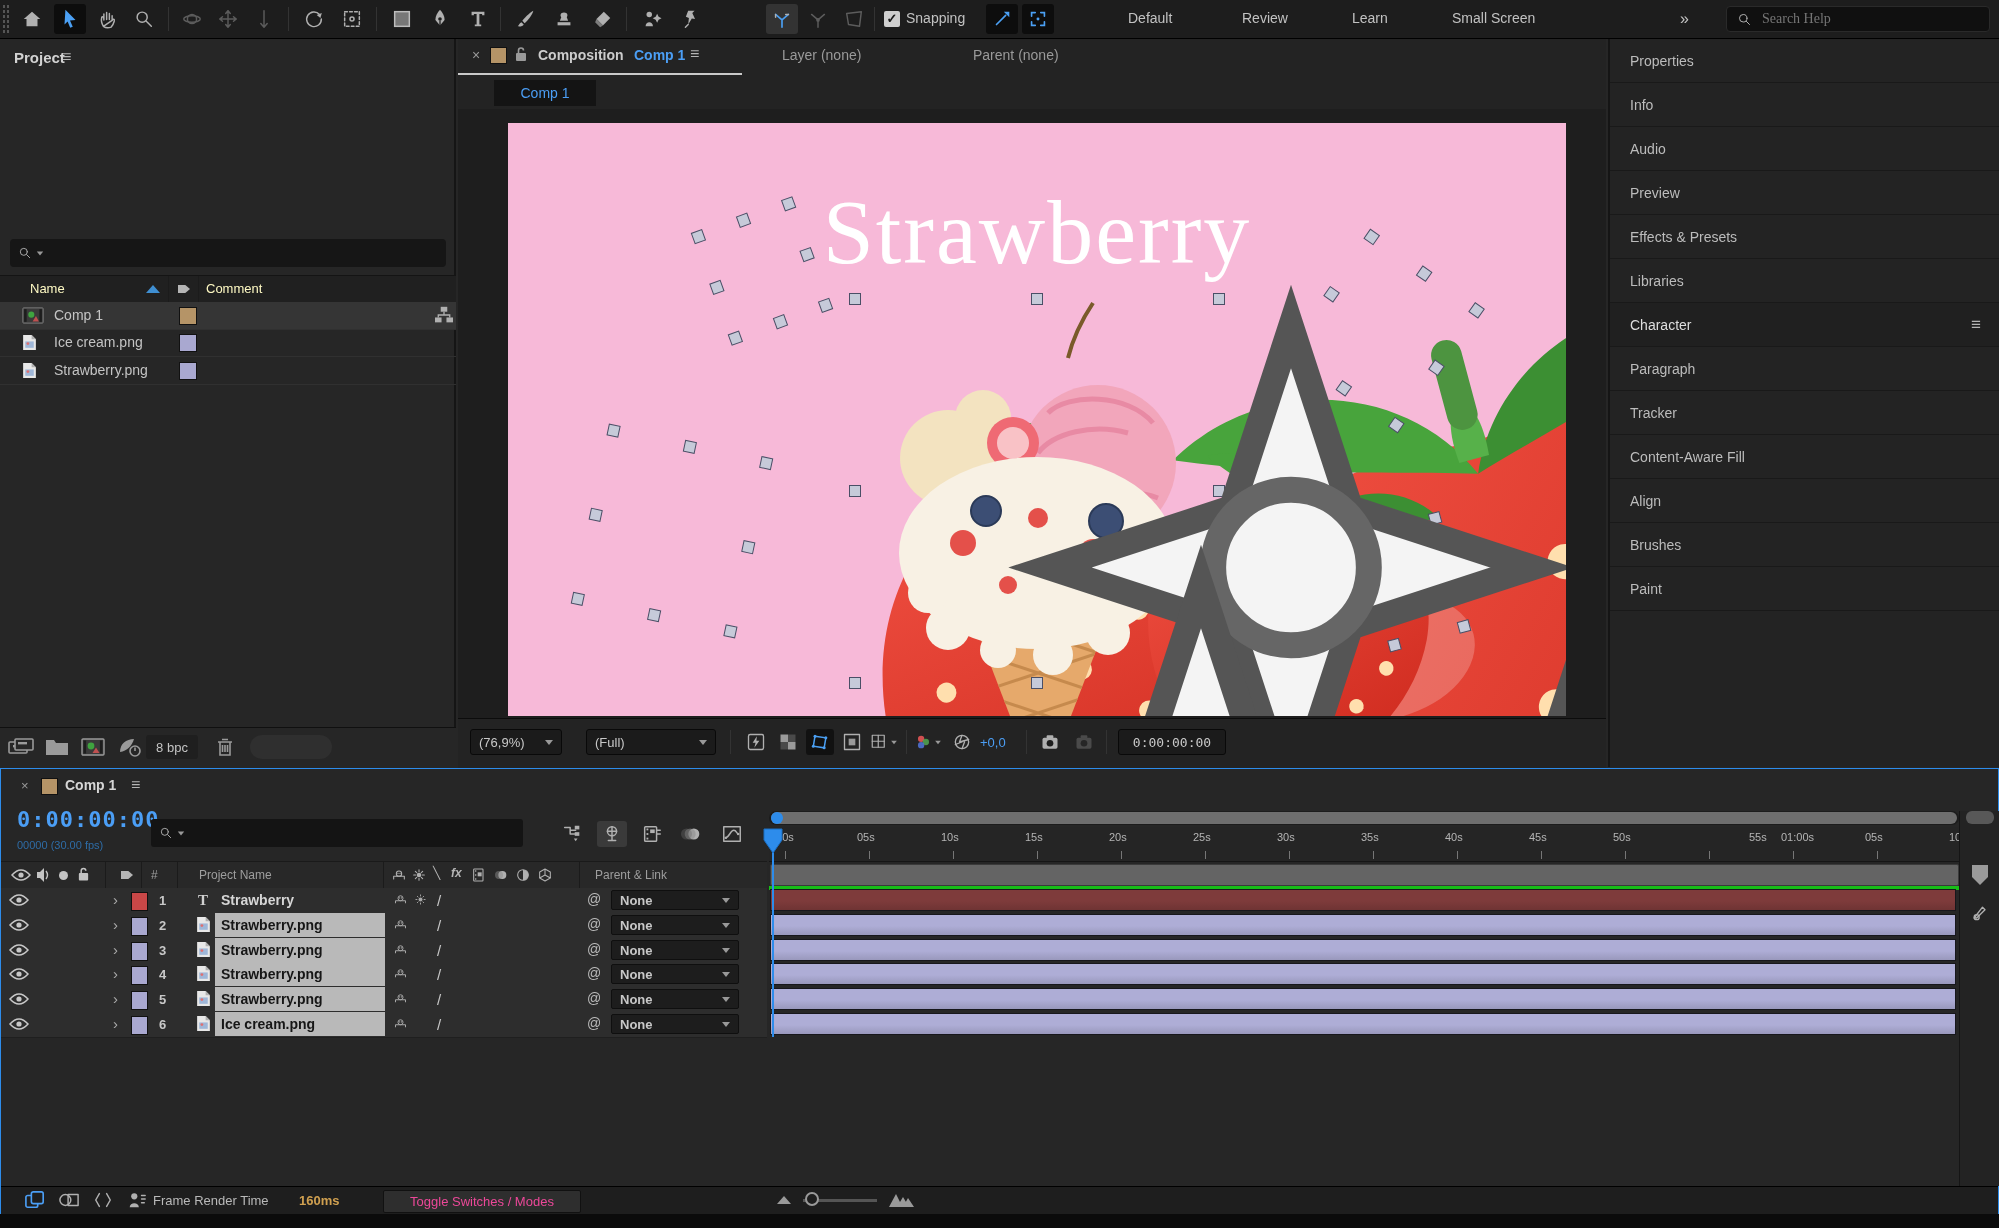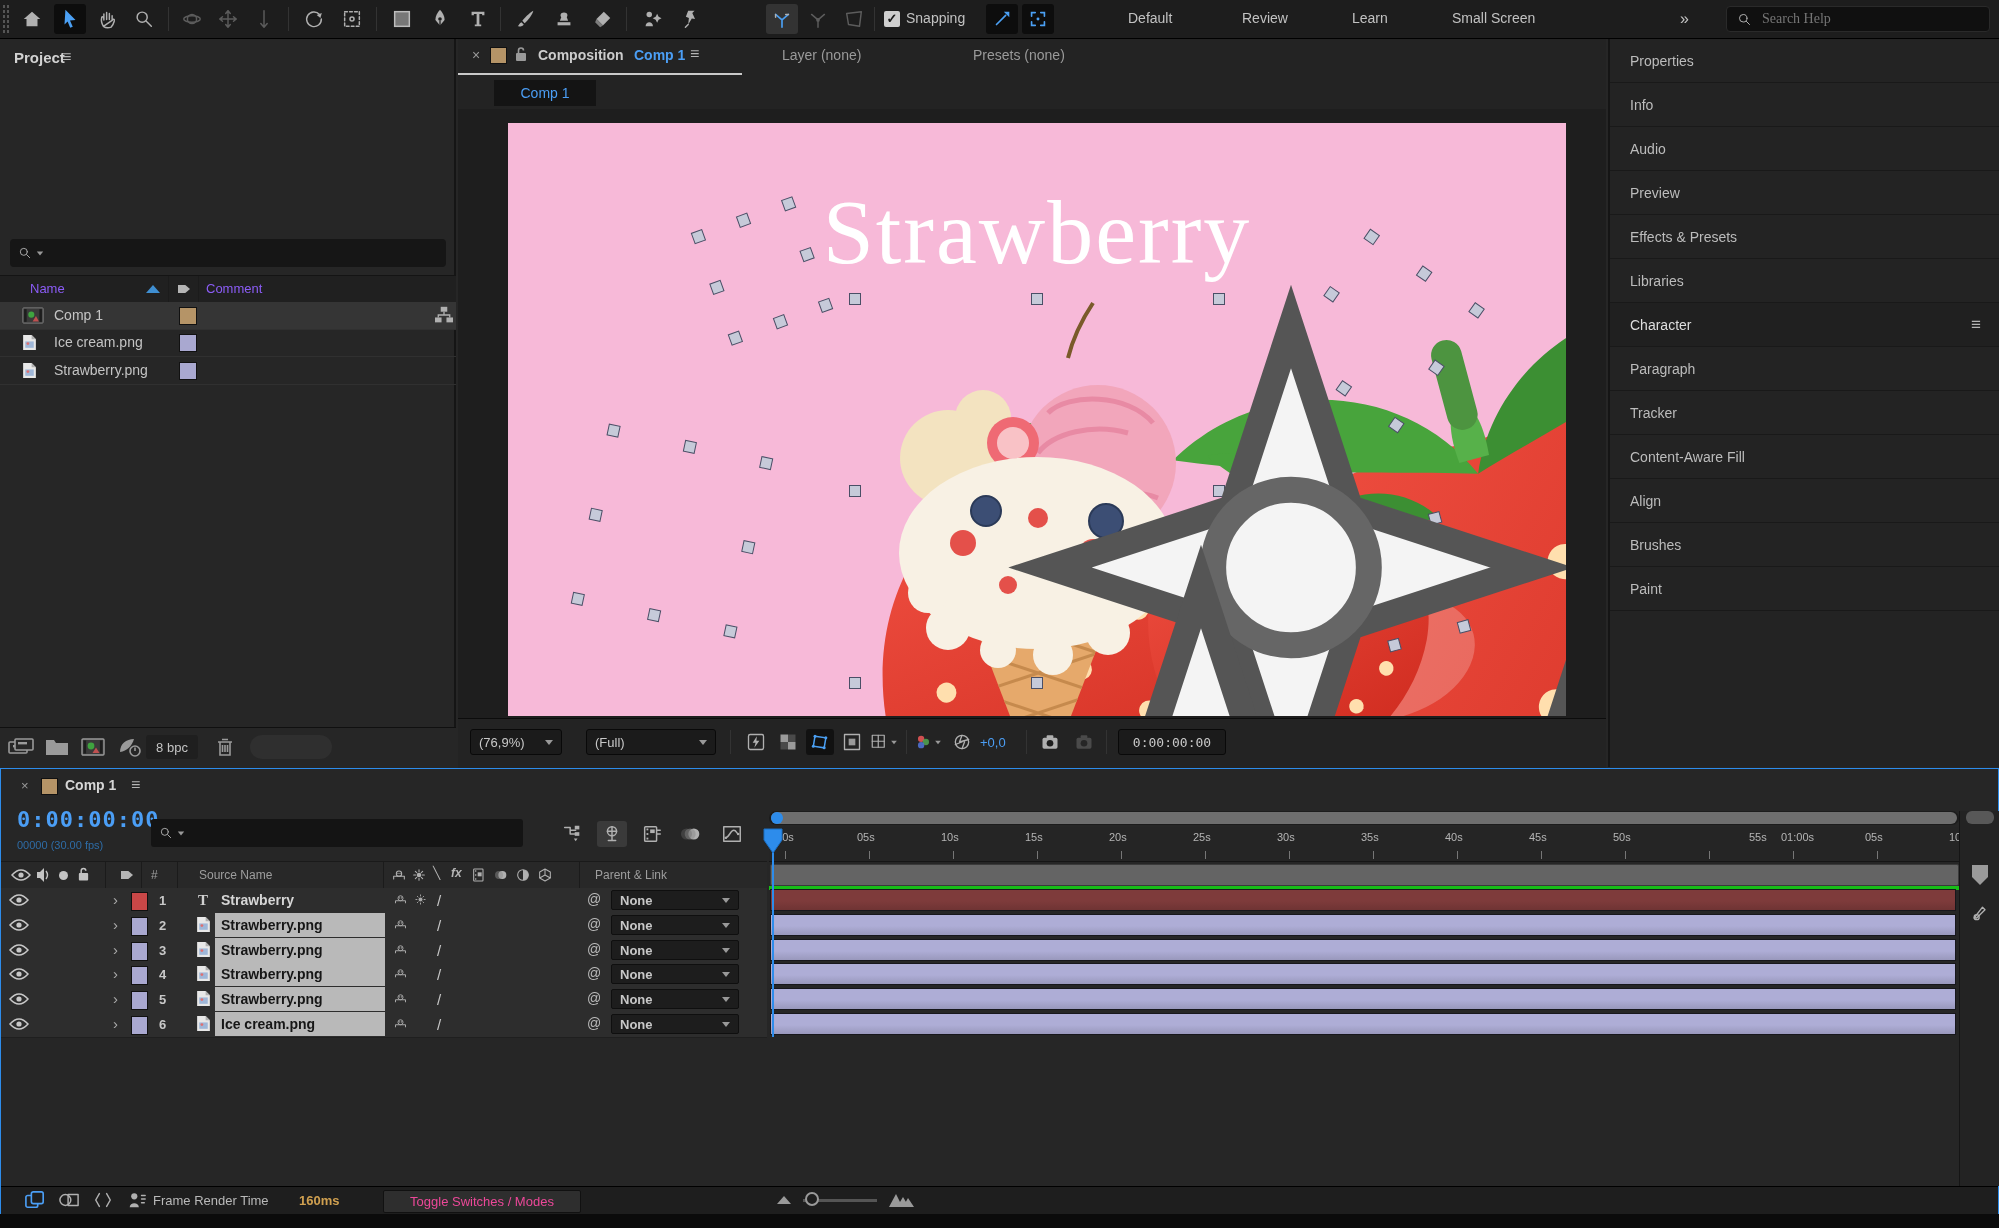--- a/index.html
+++ b/index.html
@@ -23,21 +23,21 @@
   .strokeblue{fill:none;stroke:#4ba0f4;stroke-width:1.8;stroke-linecap:round}
   #helpsearch{position:absolute;left:1726px;top:6px;width:264px;height:26px;background:#101010;border:1px solid #2a2a2a;border-radius:4px;display:flex;align-items:center;gap:8px;padding:0 10px;box-sizing:border-box}
   #helpsearch input{background:transparent;border:none;outline:none;color:#9a9a9a;font-size:14px;font-family:Liberation Serif, serif;width:200px}
   
   .phead{font-size:15px;color:#d2d2d2}
   .menu-glyph{color:#b5b5b5;font-size:16px}
   
   #project{position:absolute;left:0;top:39px;width:456px;height:728px;background:#262626;border-right:2px solid #151515;box-sizing:border-box}
   #pp-search{position:absolute;left:10px;top:200px;width:436px;height:28px;background:#161616;border-radius:4px;display:flex;align-items:center;padding:0 8px;box-sizing:border-box;gap:4px}
   #pp-search input{flex:1;background:transparent;border:none;outline:none;color:#bbb}
-  #pp-colhdr{position:absolute;left:0;top:236px;width:456px;height:26px;background:#202020;border-top:1px solid #141414;border-bottom:1px solid #141414;font-size:13px;color:#8b5cf6}
+  #pp-colhdr{position:absolute;left:0;top:236px;width:456px;height:26px;background:#202020;border-top:1px solid #141414;border-bottom:1px solid #141414;font-size:13px;color:#fef9c3}
   .prj-row{position:absolute;left:0;width:456px;height:27px;border-bottom:1px solid #303030;display:flex;align-items:center}
   .prj-sel{background:#353535}
   .prj-icon{position:absolute;left:22px;top:5px;width:22px;height:17px}
   .prj-name{position:absolute;left:54px;top:5px;color:#c4c4c4;font-size:14px}
   .prj-swatch{position:absolute;left:179px;top:5px;width:16px;height:16px;border:1px solid #111}
   .prj-flow{position:absolute;left:434px;top:4px;width:20px;height:18px}
   #pp-footer{position:absolute;left:0;top:688px;width:456px;height:40px;background:#262626;border-top:1px solid #101010}
   .ppf-icon{position:absolute;top:8px;width:26px;height:22px}
   
   #viewer{position:absolute;left:458px;top:39px;width:1148px;height:728px;background:#232323}
@@ -343,21 +343,21 @@
     <div class="abs" style="left:32px;top:8px;width:15px;height:15px;background:#b59467;border:1px solid #111"></div>
     <svg class="abs" style="left:56px;top:7px" width="14" height="16" viewBox="0 0 14 16">
         <rect x="2" y="7" width="10" height="8" rx="1" fill="#9a9a9a"></rect>
         <path d="M4.5 7 V4.5 A2.5 2.5 0 0 1 9.5 4.5" fill="none" stroke="#9a9a9a" stroke-width="1.6"></path>
       </svg>
     <span class="abs" style="left:80px;top:8px;font-size:14px;font-weight:bold;color:#cccccc">Composition</span>
     <span class="abs" style="left:176px;top:8px;font-size:14px;font-weight:bold;color:#4b9ef5">Comp 1</span>
     <span class="menu-glyph abs" style="left:232px;top:6px">≡</span>
     <div id="vtab-underline"></div>
     <span class="vtab-label abs" style="left:324px;top:8px">Layer (none)</span>
-    <span class="vtab-label abs" style="left:515px;top:8px">Presets (none)</span>
+    <span class="vtab-label abs" style="left:515px;top:8px">Parent (none)</span>
     <div id="vsubtab">
         <span>Comp 1</span>
       </div>
 
     <div id="canvas-wrap">
       <svg class="abs" style="left:50px;top:14px" width="1058" height="593" viewBox="0 0 1058 593">
         <defs>
           <linearGradient id="berryG" x1="0" y1="0" x2="1" y2="1">
             <stop offset="0" stop-color="#f25244"></stop>
               <stop offset="1" stop-color="#c92418"></stop>
@@ -724,21 +724,21 @@
           <rect x="2" y="7" width="10" height="8" rx="1" fill="#c3c3c3"></rect>
           <path d="M4.5 7 V4.5 A2.5 2.5 0 0 1 9.5 4.5" fill="none" stroke="#c3c3c3" stroke-width="1.6"></path>
         </svg>
       <div class="colsep" style="left:104px"></div>
       <svg class="abs" style="left:118px;top:5px" width="16" height="16" viewBox="0 0 24 24">
           <path fill="#b5b5b5" d="M3 6 H14 L21 12 L14 18 H3 Z"></path>
         </svg>
       <div class="colsep" style="left:140px"></div>
       <span class="abs" style="left:150px;top:6px">#</span>
       <div class="colsep" style="left:176px"></div>
-      <span class="abs" style="left:198px;top:6px">Source Name</span>
+      <span class="abs" style="left:198px;top:6px">Project Name</span>
       <div class="colsep" style="left:382px"></div>
       <svg class="abs" style="left:390px;top:5px" width="16" height="16" viewBox="0 0 24 24">
           <path class="stroke" d="M4 14 H20 M4 14 V18 M20 14 V18"></path>
           <circle cx="12" cy="10" r="4" class="stroke"></circle>
           <circle cx="10.5" cy="9.5" r="1" class="fillg"></circle>
           <circle cx="13.5" cy="9.5" r="1" class="fillg"></circle>
         </svg>
       <svg class="abs" style="left:410px;top:5px" width="16" height="16" viewBox="0 0 24 24">
           <circle cx="12" cy="12" r="3.5" class="fillg"></circle>
           <path class="stroke" d="M12 4 V7 M12 17 V20 M4 12 H7 M17 12 H20 M6.5 6.5 L8.6 8.6 M15.4 15.4 L17.5 17.5 M17.5 6.5 L15.4 8.6 M8.6 15.4 L6.5 17.5"></path>

